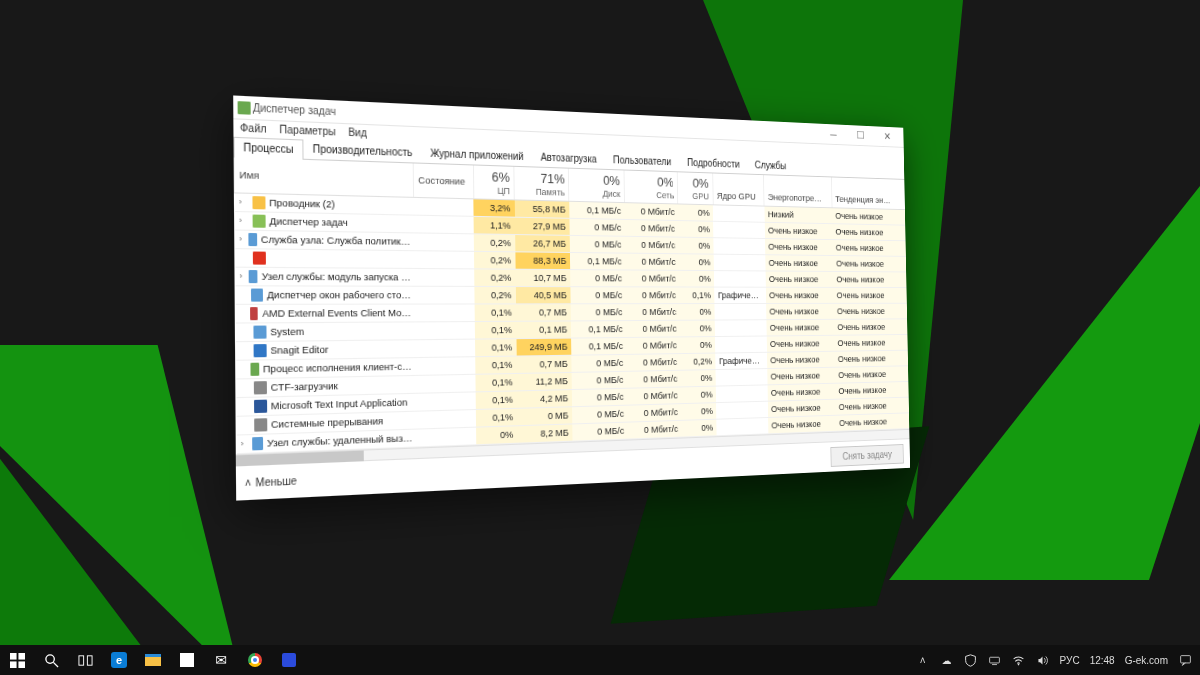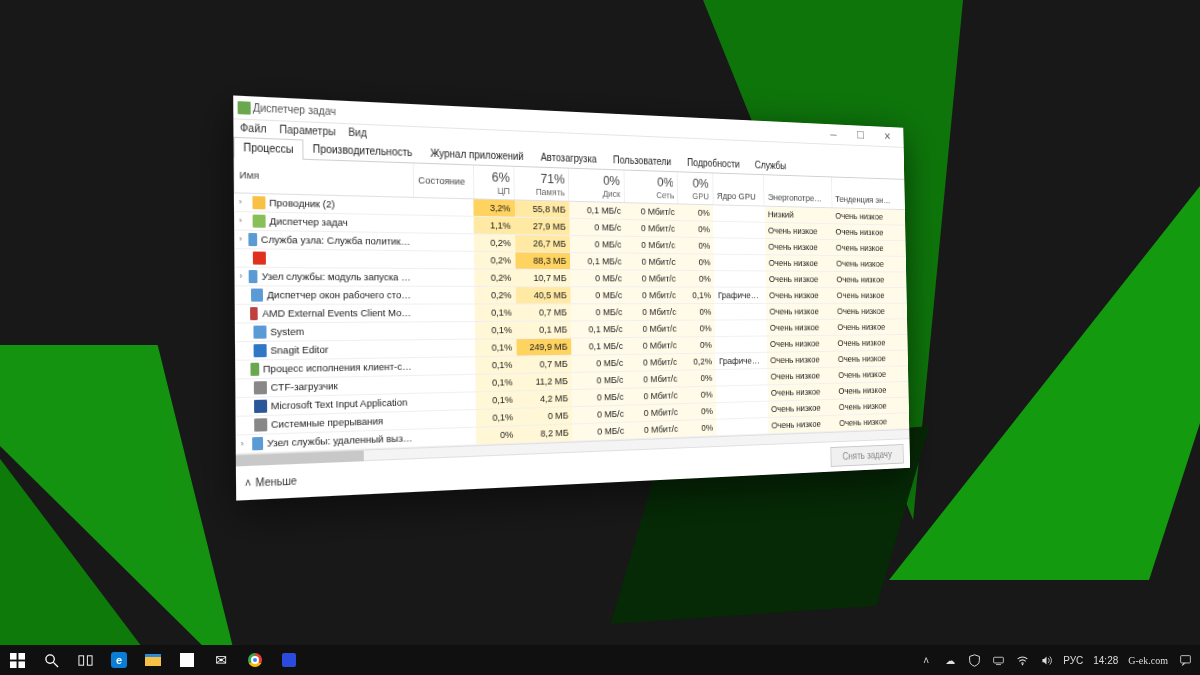--- a/index.html
+++ b/index.html
@@ -548,22 +548,22 @@
           <circle cx="8" cy="13" r="1" fill="#ddd"></circle>
         </svg>
       </span>
     <span class="tray-ic">
         <svg width="13" height="13" viewBox="0 0 16 16">
           <path d="M3 6h2l3-3v10l-3-3H3z" fill="#ddd"></path>
           <path d="M10 5a4 4 0 0 1 0 6M12 3a7 7 0 0 1 0 10" fill="none" stroke="#ddd"></path>
         </svg>
       </span>
     <span style="color:#ddd;">РУС</span>
-    <span style="color:#ddd;">14:28</span>
-    <span style="color:#ddd;font-family:Liberation Serif, serif;">G-ek.com</span>
+    <span style="color:#ddd;">12:48</span>
+    <span style="color:#ddd;">G-ek.com</span>
     <span class="tray-ic">
         <svg width="13" height="13" viewBox="0 0 16 16">
           <rect x="2" y="2" width="12" height="9" rx="1" fill="none" stroke="#ddd"></rect>
           <path d="M6 11l-2 3 4-3" fill="none" stroke="#ddd"></path>
         </svg>
       </span>
   </div>
 </div>
 
 </body></html>

